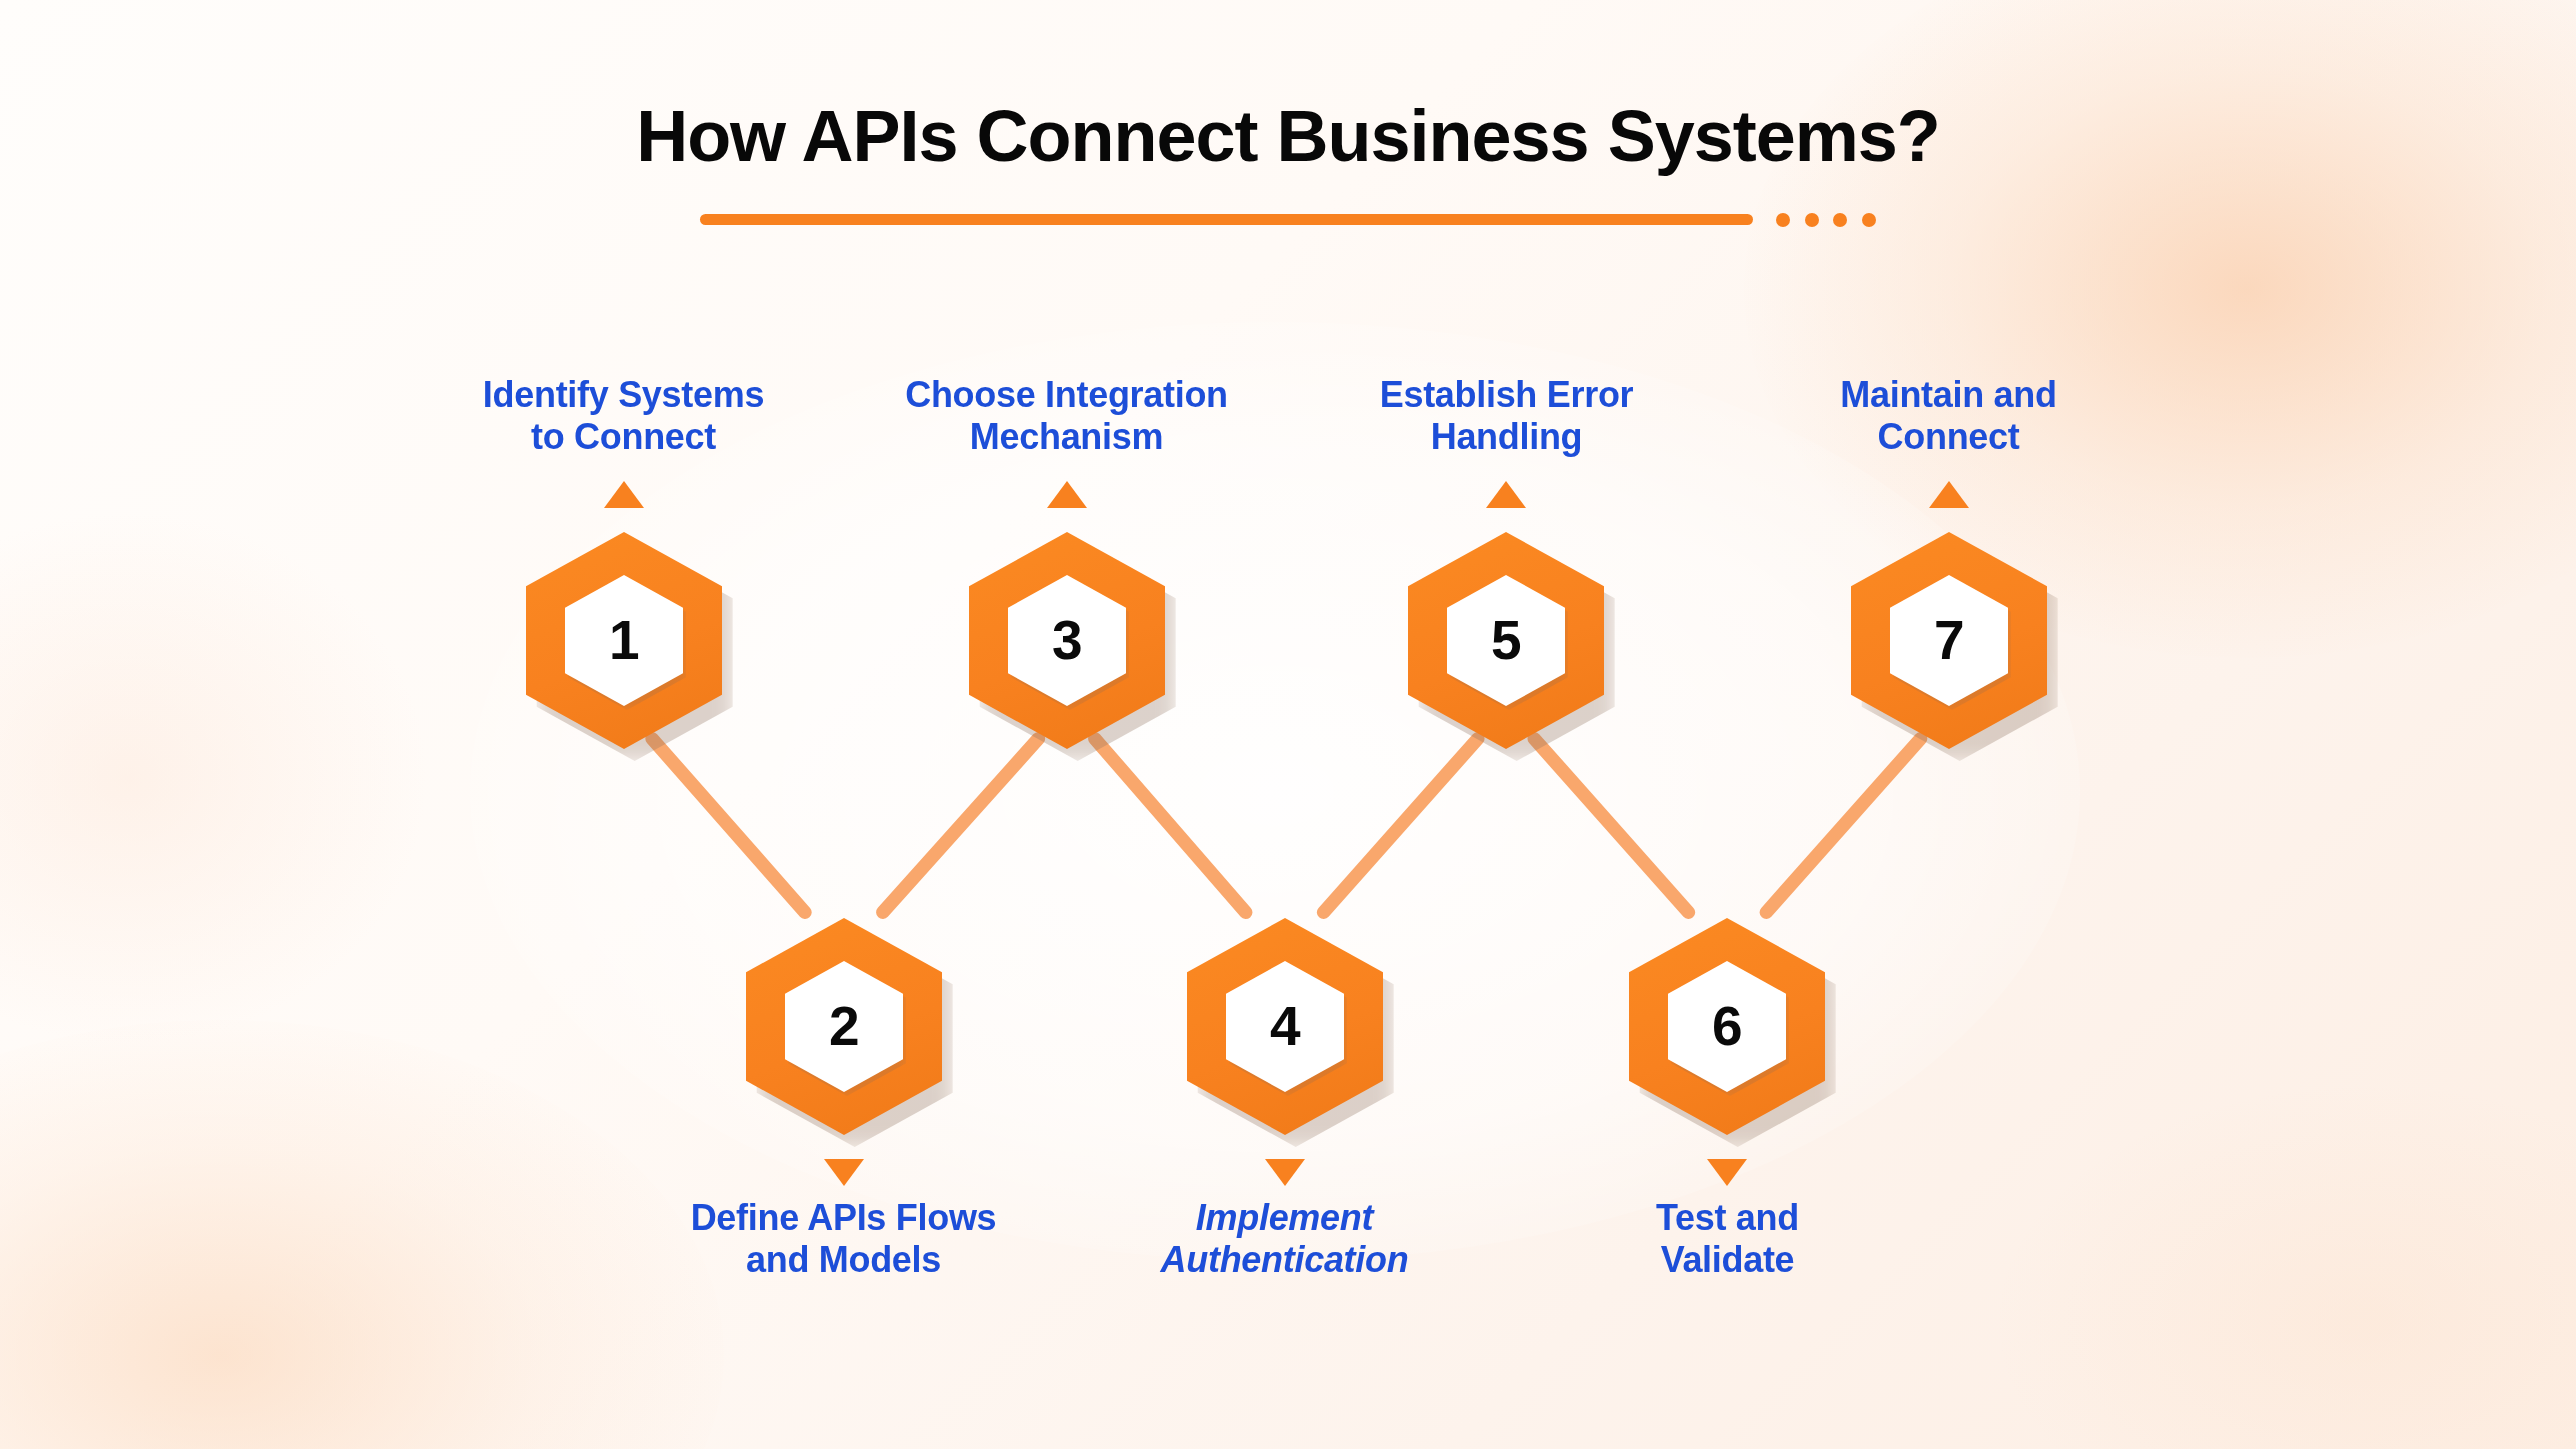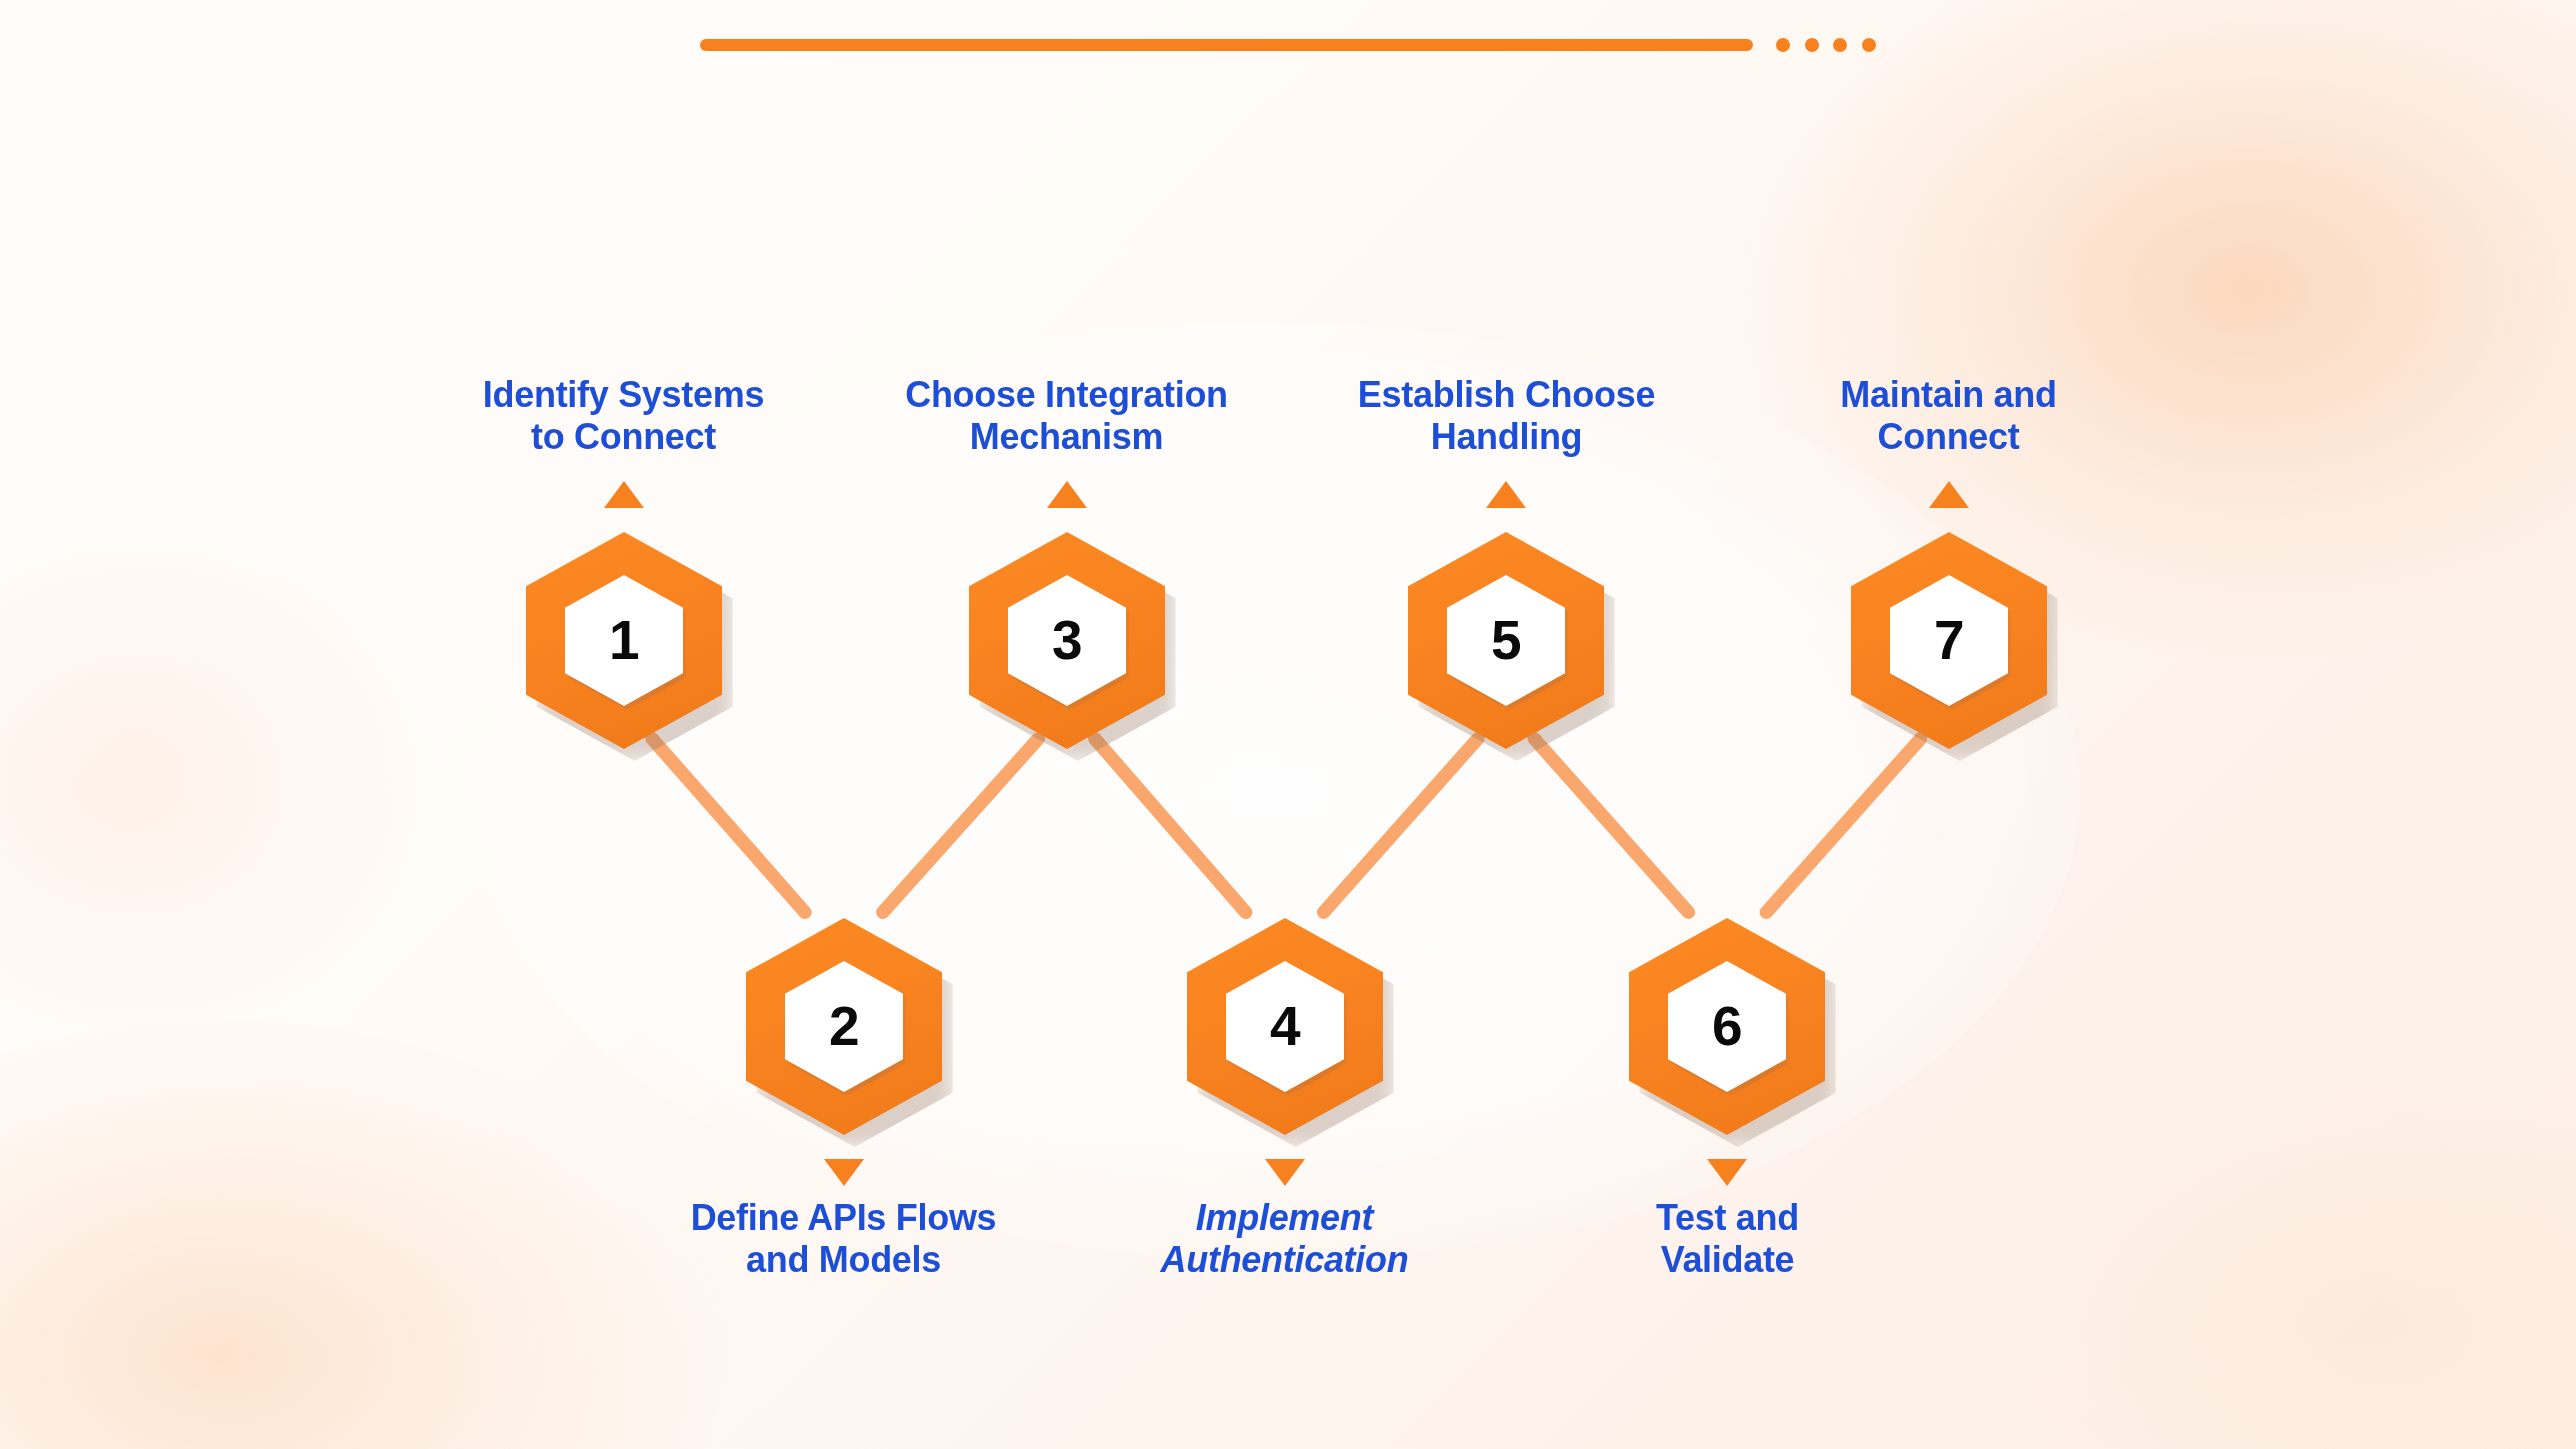--- a/index.html
+++ b/index.html
@@ -119,20 +119,21 @@
 <div id="bg-layer">
   <div id="bg-base"></div>
   <div class="glow" id="glow-topright"></div>
   <div class="glow" id="glow-bottomleft"></div>
   <div class="glow" id="glow-midleft"></div>
   <div class="glow" id="glow-bottomright"></div>
   <div class="glow" id="glow-center-white"></div>
 </div>
 
 <div id="header">
+  <h1 id="page-title">How APIs Connect Business Systems?</h1>
   <div id="title-rule-wrap">
     <div id="title-rule"></div>
     <div id="title-dots">
         <i style="background: rgb(248, 129, 31);"></i>
         <i style="background: rgb(248, 129, 31);"></i>
         <i style="background: rgb(248, 129, 31);"></i>
         <i style="background: rgb(248, 129, 31);"></i>
       </div>
   </div>
 </div>
@@ -222,21 +223,21 @@
       </div>
       <div class="step-label" style="left: 892px; top: 374px;">
         <span>Choose Integration</span>
         <span>Mechanism</span>
       </div>
       <div class="step-label" style="left: 1110px; top: 1197px; font-style: italic;">
         <span>Implement</span>
         <span>Authentication</span>
       </div>
       <div class="step-label" style="left: 1332px; top: 374px;">
-        <span>Establish Choose</span>
+        <span>Establish Error</span>
         <span>Handling</span>
       </div>
       <div class="step-label" style="left: 1553px; top: 1197px;">
         <span>Test and</span>
         <span>Validate</span>
       </div>
       <div class="step-label" style="left: 1774px; top: 374px;">
         <span>Maintain and</span>
         <span>Connect</span>
       </div>

